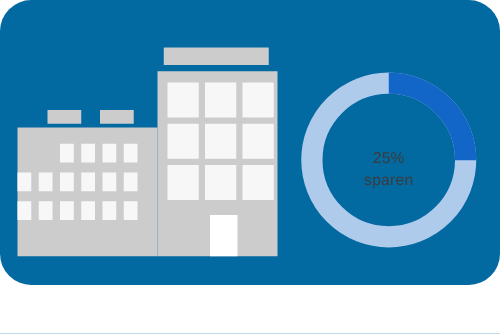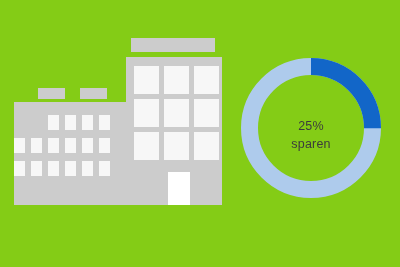--- a/index.html
+++ b/index.html
@@ -6,23 +6,24 @@
     margin: 0;
     padding: 0;
     background: #ffffff;
   }
   body {
     font-family: "Liberation Sans", sans-serif;
   }
   #illustration-root {
     position: relative;
     width: 400px;
-    height: 267px;
-    background: #84cc16;
+    height: 228px;
+    background: #0369a1;
     overflow: hidden;
+    border-radius: 25px;
   }
   #scene-svg {
     display: block;
     width: 400px;
     height: 267px;
   }
   .donut-center-text {
     font-family: "Liberation Sans", sans-serif;
     font-size: 12.5px;
     fill: #3c3c3c;

